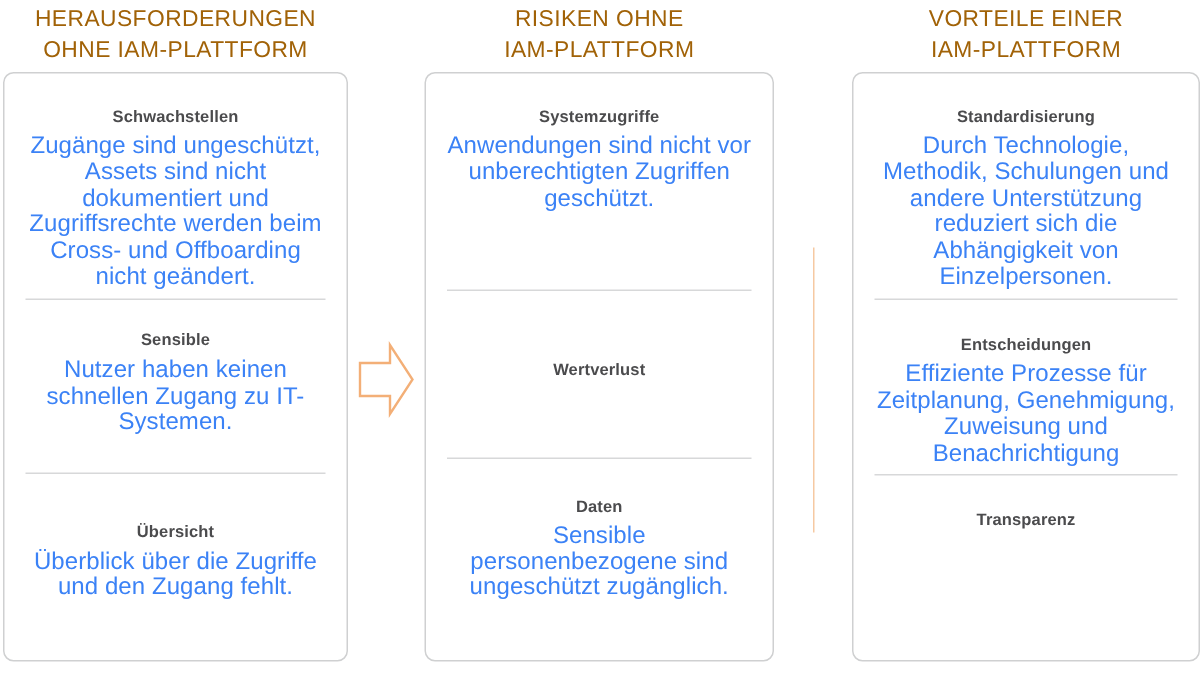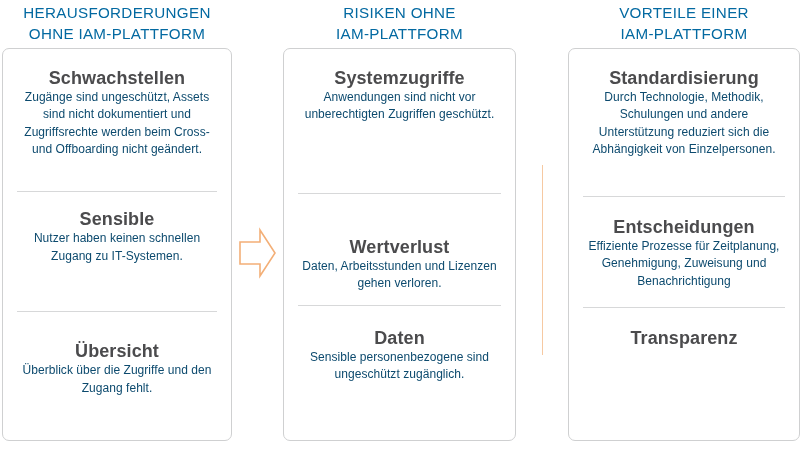--- a/index.html
+++ b/index.html
@@ -28,21 +28,21 @@
     position: relative;
     display: flex;
     flex-direction: column;
     align-items: stretch;
   }
   .col-1 { width: 230px; margin-left: 2px; }
   .col-2 { width: 233px; margin-left: 51px; }
   .col-3 { width: 232px; margin-left: 52px; }
 
   .col-heading {
-    color: #0369a1;
+    color: #a16207;
     font-size: 15.2px;
     line-height: 21px;
     letter-spacing: 0.3px;
     text-align: center;
     font-weight: 400;
     text-transform: uppercase;
     padding: 0 4px;
     margin: 2px 0 0 0;
     height: 46px;
     box-sizing: border-box;
@@ -64,28 +64,28 @@
     box-sizing: border-box;
     position: relative;
     padding: 6px 0 6px 0;
     text-align: center;
   }
   .section + .section { border-top: 1px solid #d7d8d9; }
 
   .s-title {
     font-weight: bold;
     color: #4b4b4d;
-    font-size: 18px;
+    font-size: 11px;
     line-height: 17px;
     margin-bottom: 2px;
     letter-spacing: 0.1px;
   }
   .s-body {
-    color: #0c4a6e;
-    font-size: 12px;
+    color: #3b82f6;
+    font-size: 16px;
     line-height: 17.4px;
     letter-spacing: 0.05px;
   }
 
   
   .col-1 .sec-a { height: 139px; padding-top: 9px; }
   .col-1 .sec-b { height: 127px; padding-top: 19px; }
   .col-1 .sec-c { height: 125px; padding-top: 31px; }
 
   
@@ -149,21 +149,20 @@
       <span class="hline">RISIKEN OHNE</span>
       <span class="hline">IAM-PLATTFORM</span>
     </div>
     <div class="card">
       <div class="section sec-a">
         <div class="s-title">Systemzugriffe</div>
         <div class="s-body">Anwendungen sind nicht vor unberechtigten Zugriffen geschützt.</div>
       </div>
       <div class="section sec-b">
         <div class="s-title">Wertverlust</div>
-        <div class="s-body">Daten, Arbeitsstunden und Lizenzen gehen verloren.</div>
       </div>
       <div class="section sec-c">
         <div class="s-title">Daten</div>
         <div class="s-body">Sensible personenbezogene sind ungeschützt zugänglich.</div>
       </div>
     </div>
   </div>
 
   <div class="column col-3">
     <div class="col-heading">

